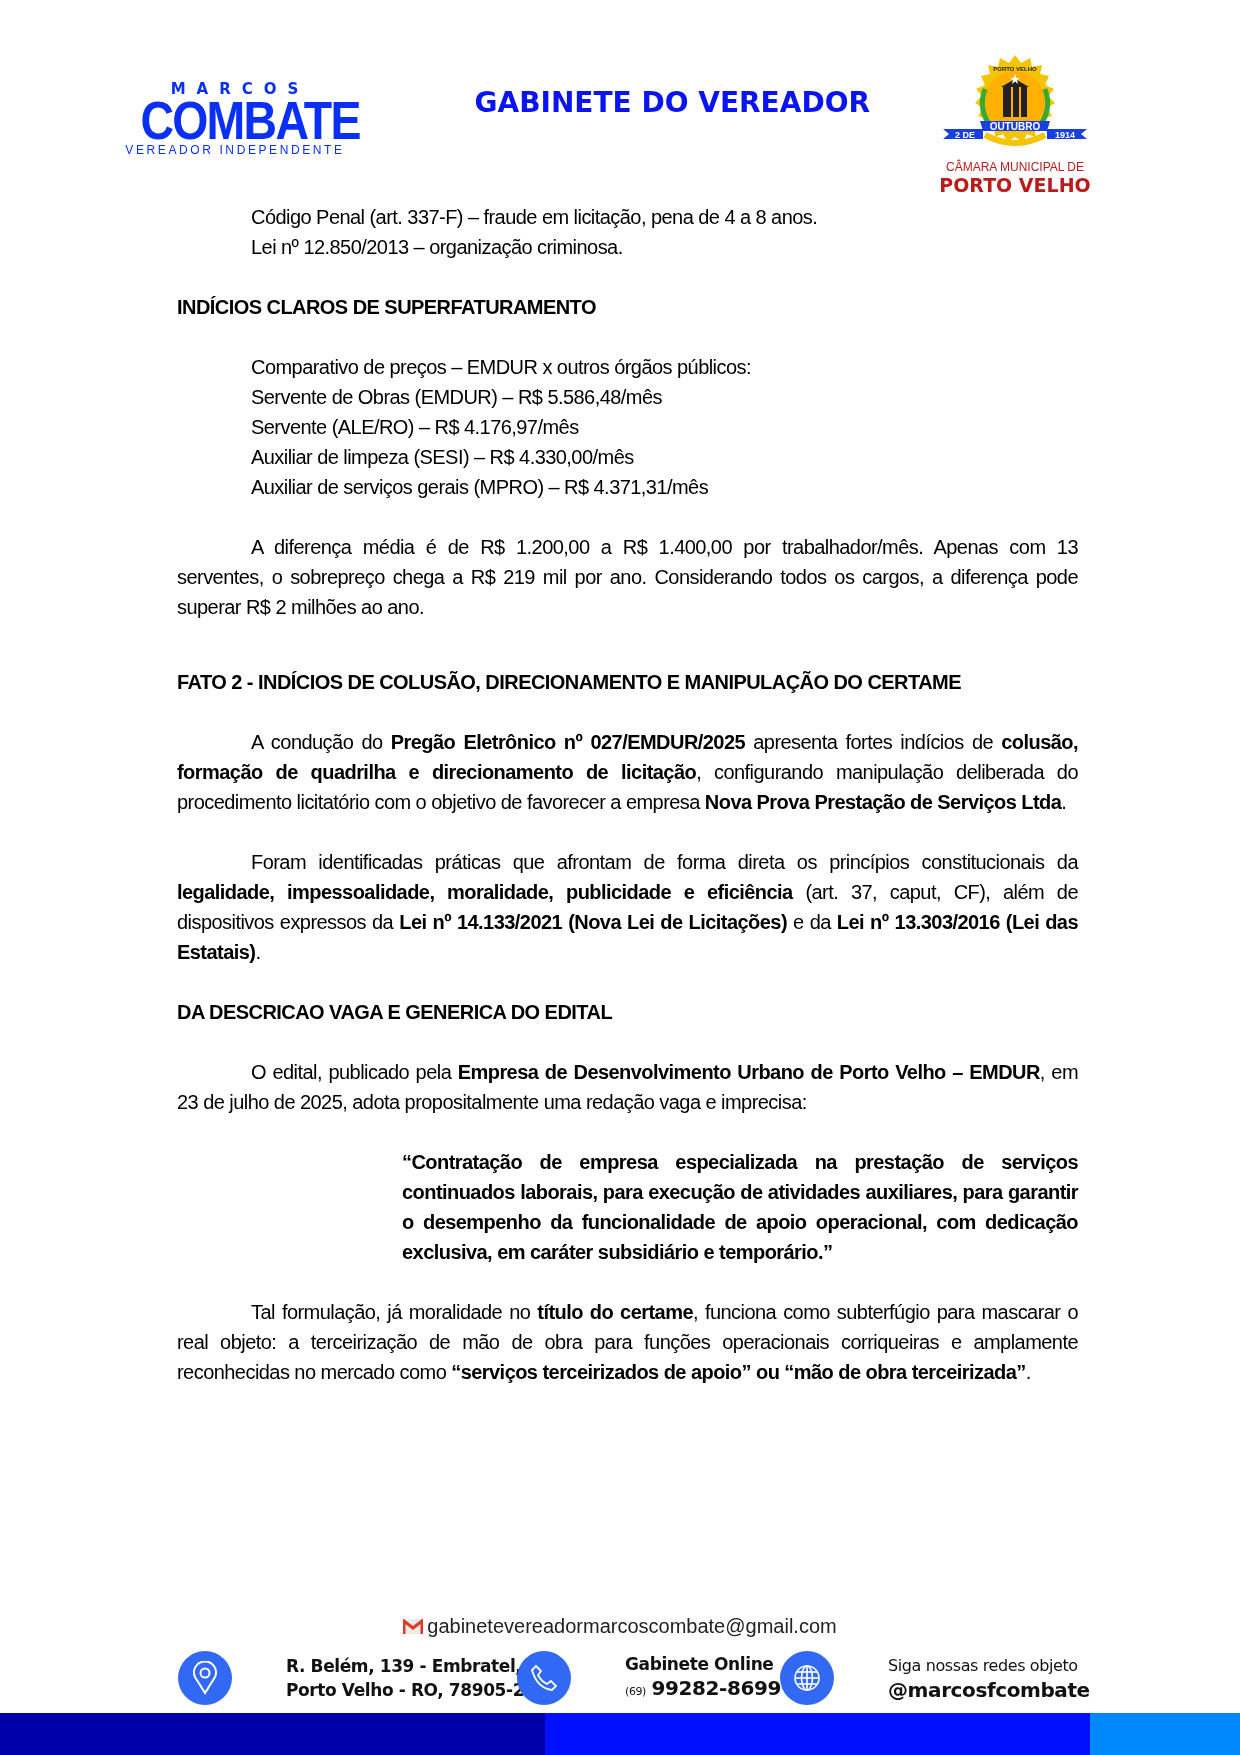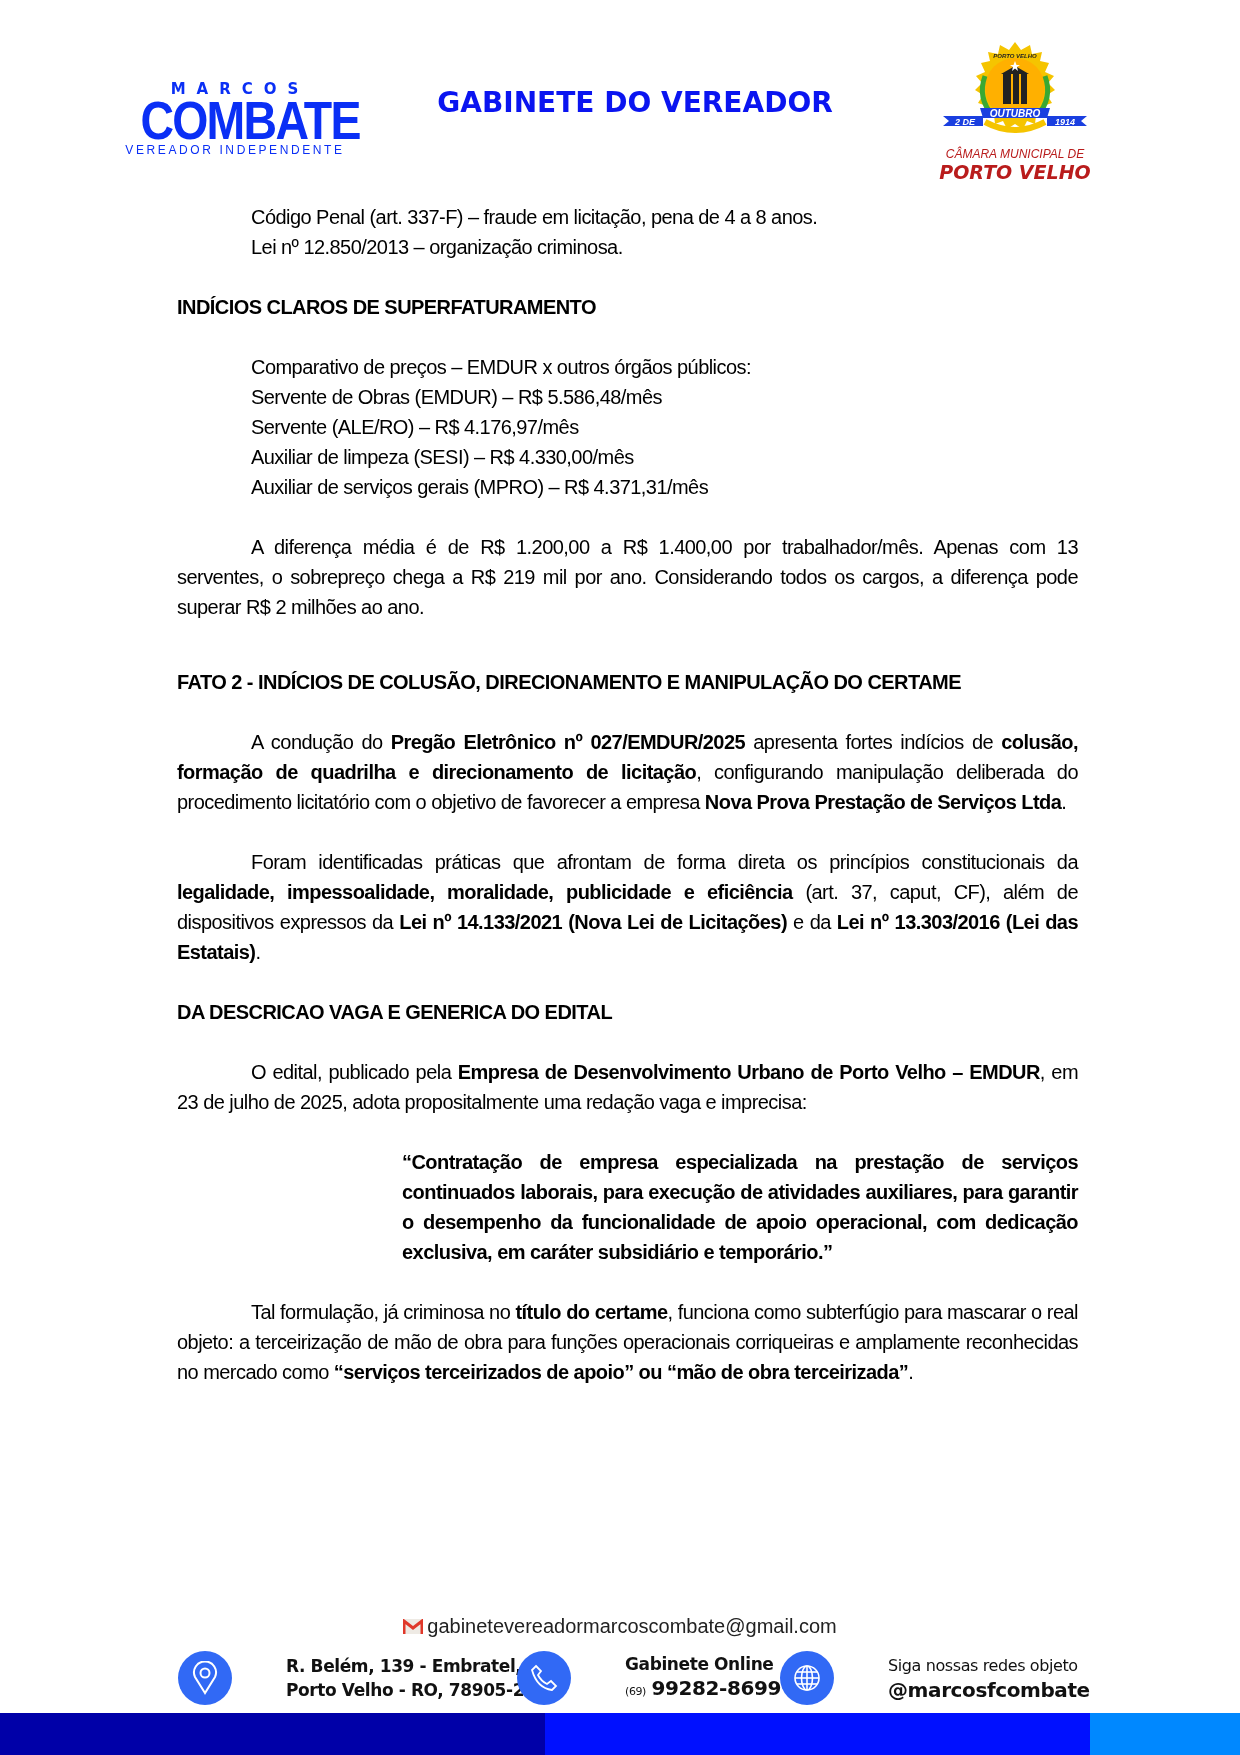--- a/index.html
+++ b/index.html
@@ -6,23 +6,23 @@
   body {
     width: 1240px; height: 1755px; position: relative; overflow: hidden;
     background: #ffffff; color: #000;
     font-family: "Liberation Sans", sans-serif;
   }
   
   .hdr-logo-left { position: absolute; left: 125px; top: 82px; width: 220px; text-align: center; color: #0a2ff5; }
   .hdr-logo-left .marcos { font-family: "DejaVu Sans", sans-serif; font-weight: bold; font-size: 15px; letter-spacing: 11px; line-height: 15px; padding-left: 10px; }
   .hdr-logo-left .combate { font-family: "Liberation Sans", sans-serif; font-weight: bold; font-size: 54px; line-height: 46px; letter-spacing: -2px; transform: scaleX(0.86); transform-origin: center; display: block; }
   .hdr-logo-left .vereador { font-size: 12px; letter-spacing: 2.6px; line-height: 14px; }
-  .hdr-title { position: absolute; left: 400px; top: 86px; width: 470px; text-align: center; color: #0a14f0;
+  .hdr-title { position: absolute; left: 400px; top: 86px; width: 470px; text-align: right; color: #0a14f0;
     font-family: "DejaVu Sans", sans-serif; font-weight: bold; font-size: 28px; line-height: 34px; }
-  .hdr-seal { position: absolute; left: 935px; top: 40px; width: 160px; height: 140px; font-style: italic; }
+  .hdr-seal { position: absolute; left: 935px; top: 53px; width: 160px; height: 140px; }
   .seal-text { position: absolute; left: 0; width: 160px; text-align: center; color: #b91c1c; font-weight: bold; }
   .seal-text.l1 { top: 107px; font-size: 12px; font-weight: normal; }
   .seal-text.l2 { top: 121px; font-size: 19px; font-family: "DejaVu Sans", sans-serif; }
 
   
   .content { position: absolute; left: 177px; top: 202px; width: 901px;
     font-family: "Liberation Sans Narrow", "Liberation Sans", sans-serif; font-size: 20px; line-height: 30px; }
   .content p { margin: 0; text-align: justify; }
   .indent { text-indent: 74px; }
   .list-indent { padding-left: 74px; }
@@ -103,21 +103,21 @@
   <p class="indent"><span>A condução do </span><b>Pregão Eletrônico nº 027/EMDUR/2025</b><span> apresenta fortes indícios de </span><b>colusão, formação de quadrilha e direcionamento de licitação</b><span>, configurando manipulação deliberada do procedimento licitatório com o objetivo de favorecer a empresa </span><b>Nova Prova Prestação de Serviços Ltda</b><span>.</span></p>
   <div class="gap-30"></div>
   <p class="indent"><span>Foram identificadas práticas que afrontam de forma direta os princípios constitucionais da </span><b>legalidade, impessoalidade, moralidade, publicidade e eficiência</b><span> (art. 37, caput, CF), além de dispositivos expressos da </span><b>Lei nº 14.133/2021 (Nova Lei de Licitações)</b><span> e da </span><b>Lei nº 13.303/2016 (Lei das Estatais)</b><span>.</span></p>
   <div class="gap-30"></div>
   <p class="heading">DA DESCRICAO VAGA E GENERICA DO EDITAL</p>
   <div class="gap-30"></div>
   <p class="indent"><span>O edital, publicado pela </span><b>Empresa de Desenvolvimento Urbano de Porto Velho – EMDUR</b><span>, em 23 de julho de 2025, adota propositalmente uma redação vaga e imprecisa:</span></p>
   <div class="gap-30"></div>
   <p class="quote">“Contratação de empresa especializada na prestação de serviços continuados laborais, para execução de atividades auxiliares, para garantir o desempenho da funcionalidade de apoio operacional, com dedicação exclusiva, em caráter subsidiário e temporário.”</p>
   <div class="gap-30"></div>
-  <p class="indent"><span>Tal formulação, já criminosa no </span><b>título do certame</b><span>, funciona como subterfúgio para mascarar o real objeto: a terceirização de mão de obra para funções operacionais corriqueiras e amplamente reconhecidas no mercado como </span><b>“serviços terceirizados de apoio” ou “mão de obra terceirizada”</b><span>.</span></p>
+  <p class="indent"><span>Tal formulação, já moralidade no </span><b>título do certame</b><span>, funciona como subterfúgio para mascarar o real objeto: a terceirização de mão de obra para funções operacionais corriqueiras e amplamente reconhecidas no mercado como </span><b>“serviços terceirizados de apoio” ou “mão de obra terceirizada”</b><span>.</span></p>
 </div>
 
 <div class="email-row">
   <span class="gm">
     <svg width="20" height="15" viewBox="0 0 20 15">
         <rect width="20" height="15" fill="#eeeae4"></rect>
         <path d="M1,15 V2 L10,9 L19,2 V15" stroke="#e0382a" stroke-width="3" fill="none"></path>
       </svg>
   </span><span>gabinetevereadormarcoscombate@gmail.com</span>
 </div>

